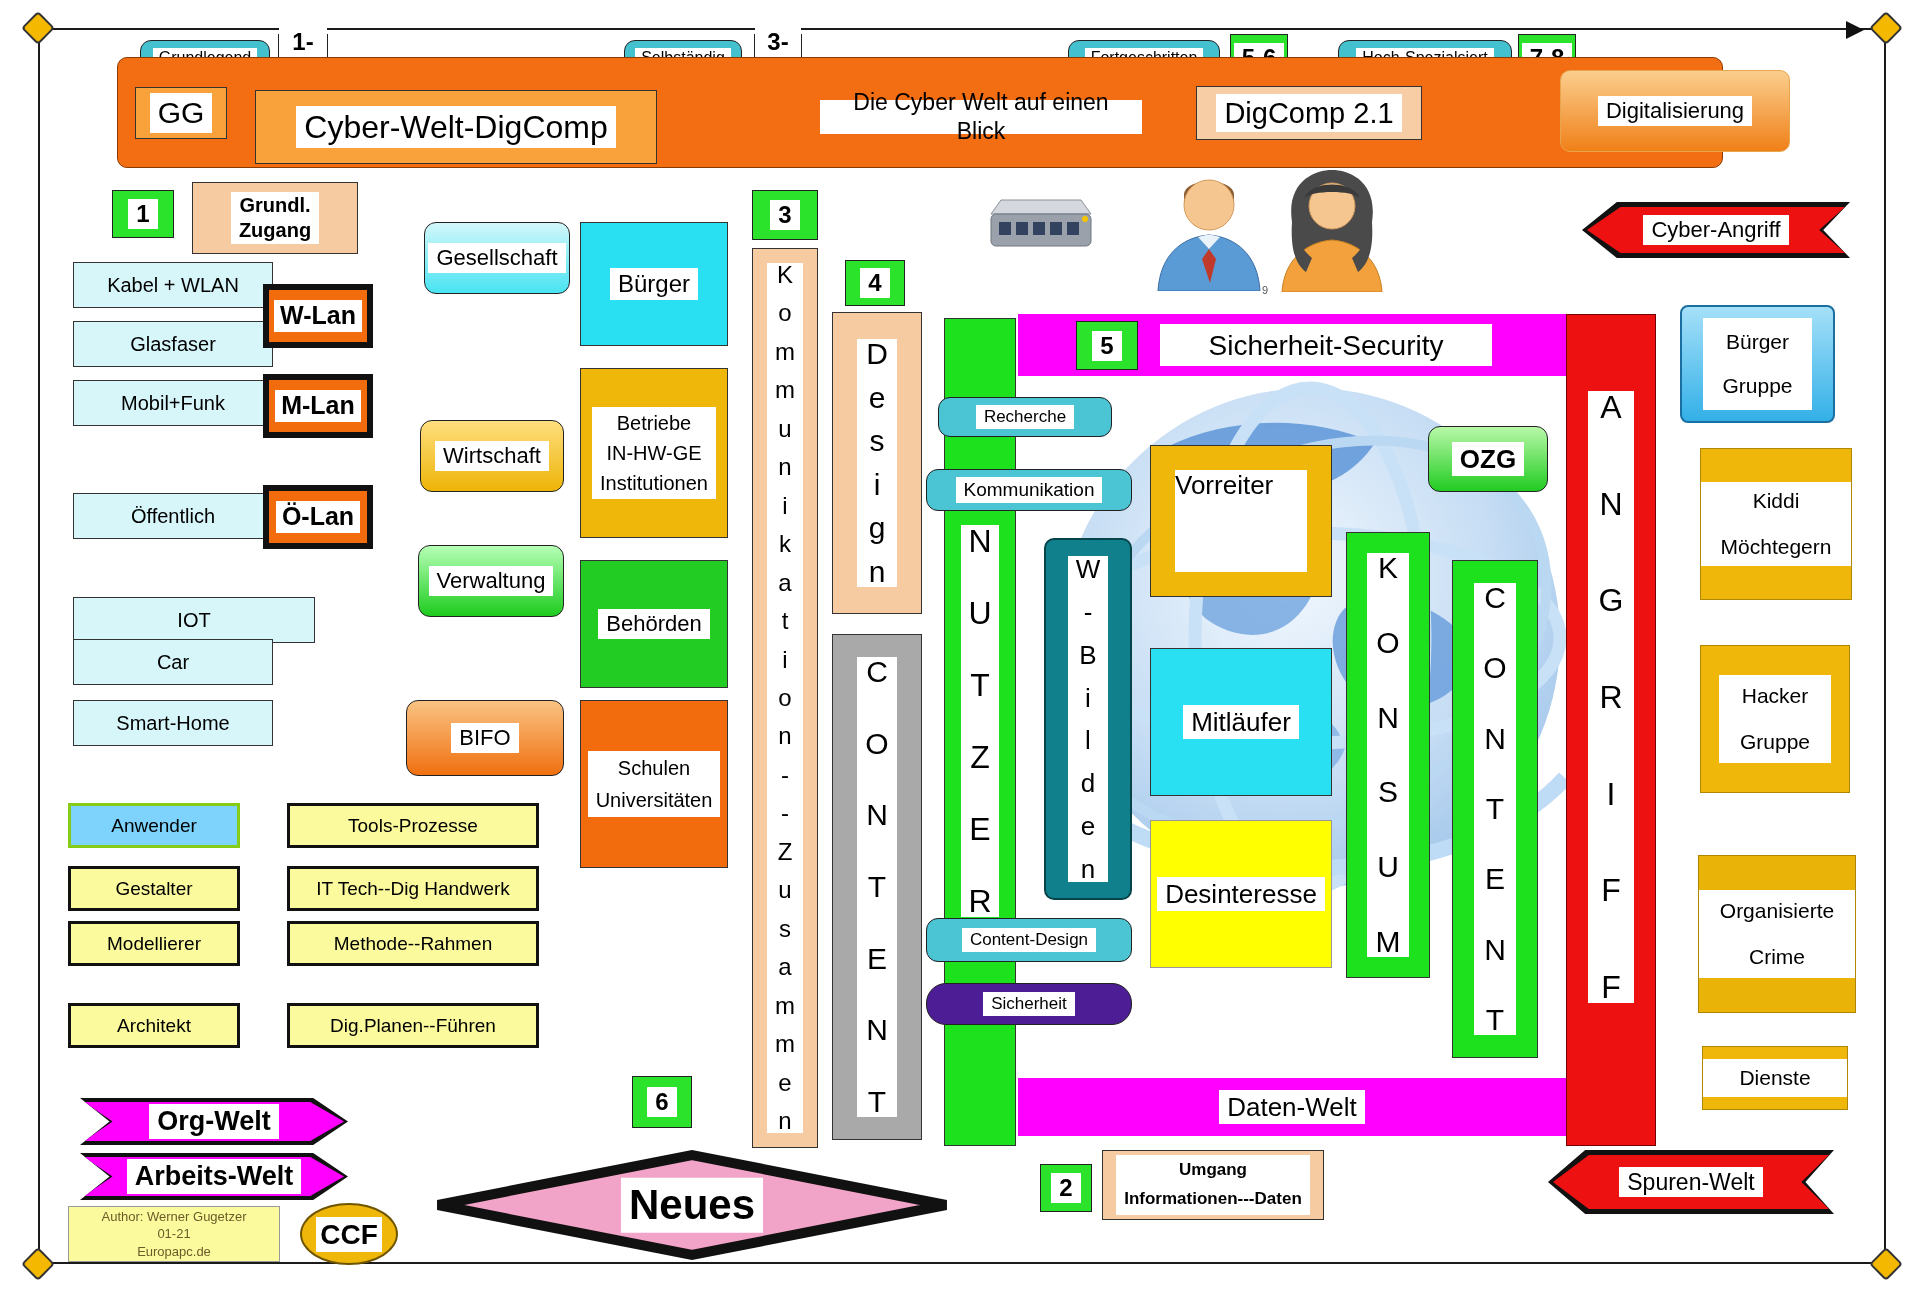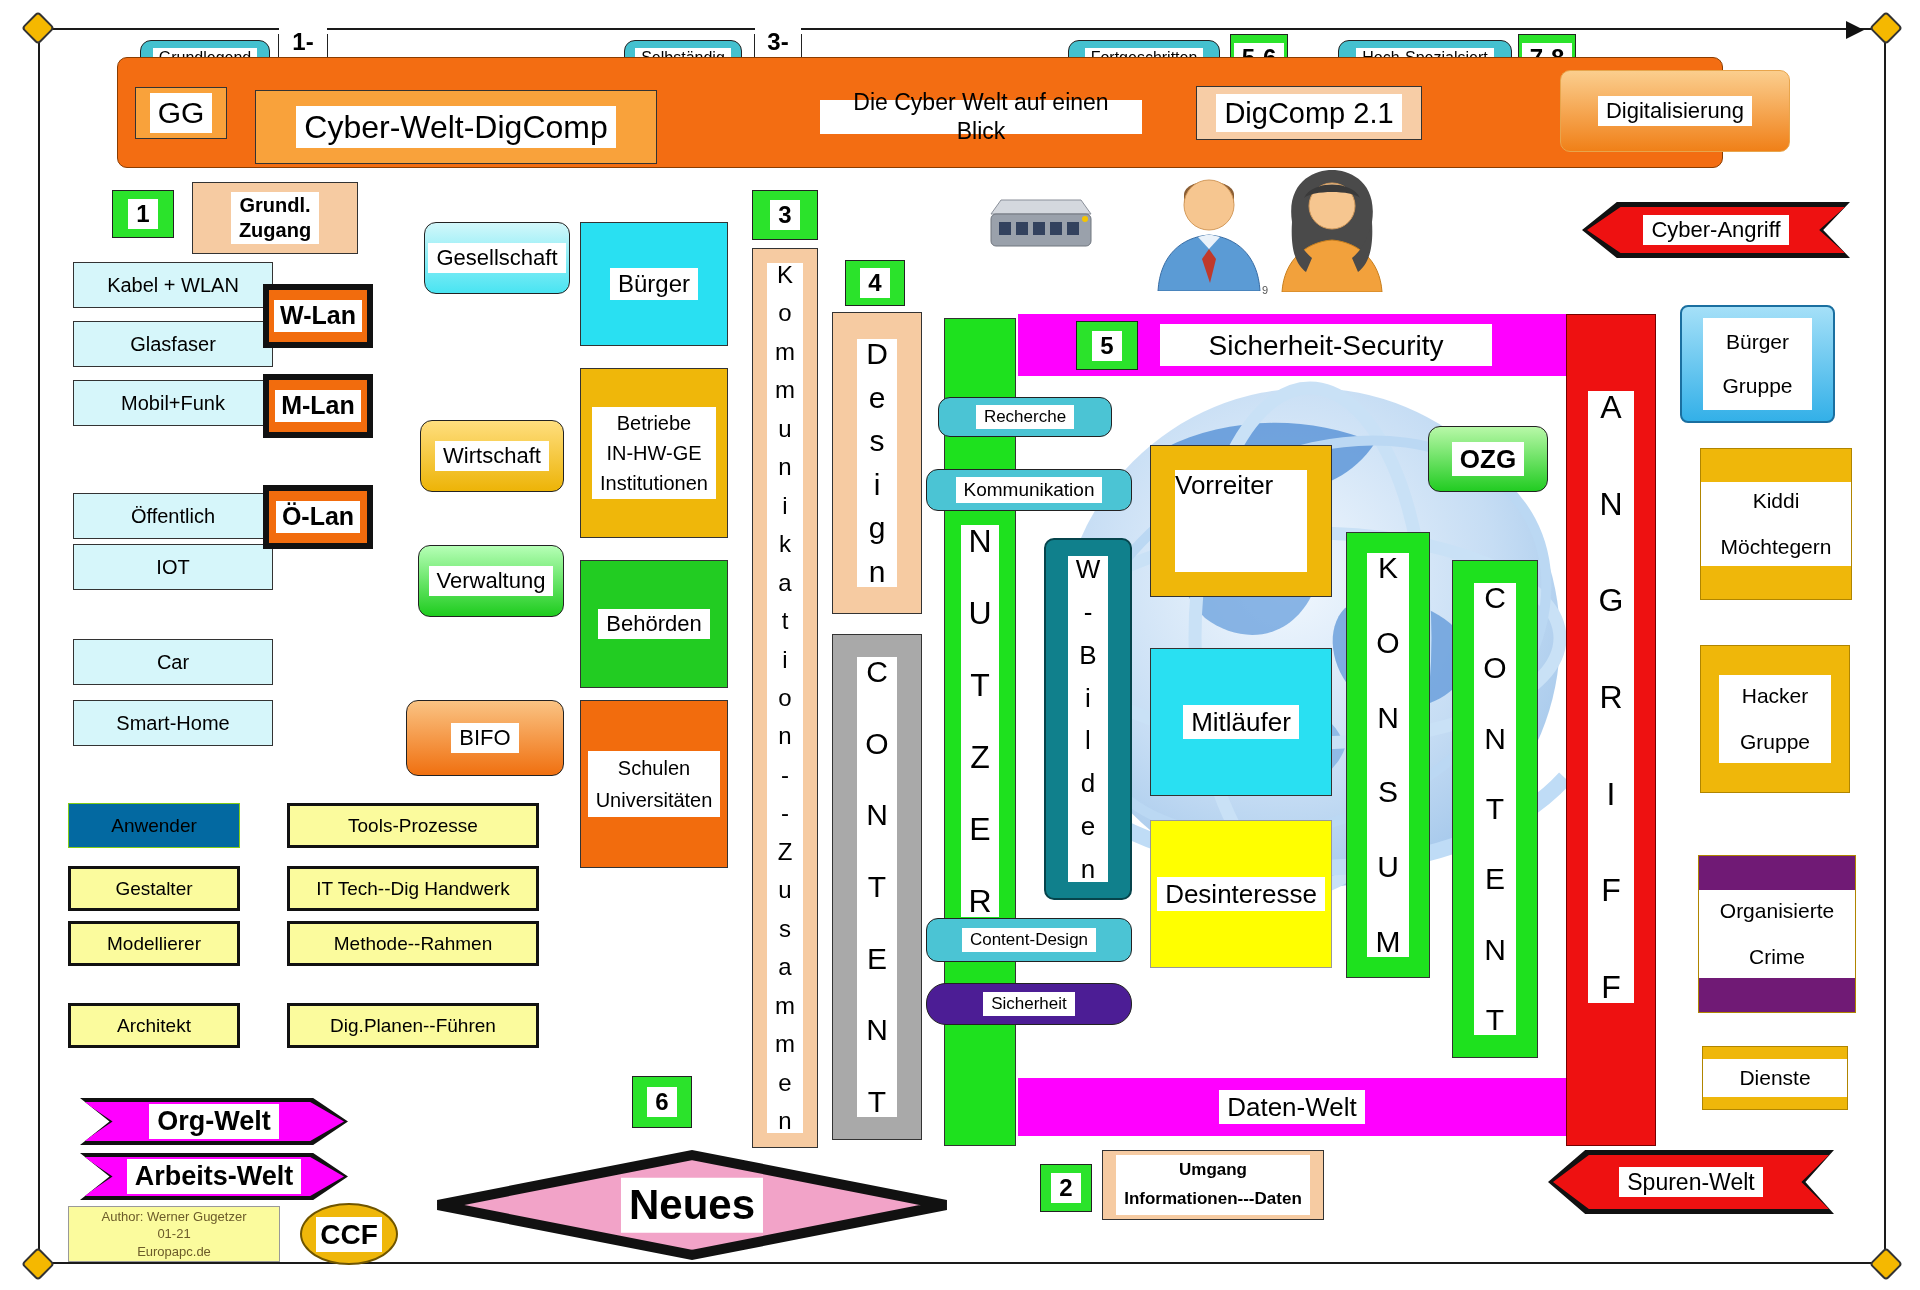--- a/index.html
+++ b/index.html
@@ -8,21 +8,21 @@
 .abs{position:absolute}
 .flex{display:flex;align-items:center;justify-content:center}
 .wl{background:#fff;padding:1px 8px;text-align:center;white-space:pre-line;line-height:1.25}
 .pill{background:#44C1CF;border:1.6px solid #222;border-radius:11px}
 .pill .wl{font-size:16px;padding:0 6px}
 .num{background:#2BE32B;border:1.6px solid #222}
 .num .wl{font-weight:bold;font-size:24px;padding:0 8px}
 .cyanbox{background:#D6F6FA;border:1.4px solid #333;font-size:20px}
 .lan{background:#F26C0D;border:6px solid #111}
 .lan .wl{font-weight:bold;font-size:25px;padding:0 6px}
-.yellow1{background:#0369a1;border:1px solid #84cc16;font-size:19px}
+.yellow1{background:#7dd3fc;border:3px solid #84cc16;font-size:19px}
 .yellow2{background:#FBFB9D;border:3px solid #111;font-size:19px}
 .bar{border:1.4px solid #333}
 .vs{background:#fff;display:flex;flex-direction:column;align-items:center;justify-content:space-between;line-height:1}
 .rd{border-radius:12px;border:1.5px solid #222}
 .g-cyan{background:linear-gradient(#D2F7FA,#49E4F2)}
 .g-gold{background:linear-gradient(#FFDE7E,#EDB407)}
 .g-green{background:linear-gradient(#B6FFB6,#1ECC1E)}
 .g-orange{background:linear-gradient(#FAC383,#F07010)}
 .g-ozg{background:linear-gradient(#B8F8A8,#22CC22)}
 .g-digital{background:linear-gradient(#FBCE8E,#F08018)}
@@ -150,21 +150,21 @@
     </div>
   <div class="abs cyanbox flex" style="left:73px;top:321px;width:200px;height:46px">
       <span>Glasfaser</span>
     </div>
   <div class="abs cyanbox flex" style="left:73px;top:380px;width:200px;height:46px">
       <span>Mobil+Funk</span>
     </div>
   <div class="abs cyanbox flex" style="left:73px;top:493px;width:200px;height:46px">
       <span>Öffentlich</span>
     </div>
-  <div class="abs cyanbox flex" style="left:73px;top:544px;width:200px;height:46px">
+  <div class="abs cyanbox flex" style="left:73px;top:597px;width:242px;height:46px">
       <span>IOT</span>
     </div>
   <div class="abs cyanbox flex" style="left:73px;top:639px;width:200px;height:46px">
       <span>Car</span>
     </div>
   <div class="abs cyanbox flex" style="left:73px;top:700px;width:200px;height:46px">
       <span>Smart-Home</span>
     </div>
 
   <div class="abs lan flex" style="left:263px;top:284px;width:110px;height:64px">
@@ -429,21 +429,21 @@
 Gruppe</div>
   </div>
   <div class="abs" style="left:1700px;top:448px;width:152px;height:152px;background:#EFB70A;border:1px solid #b08500">
     <div class="band" style="top:22%;bottom:22%;font-size:21px;line-height:2.2">Kiddi
 Möchtegern</div>
   </div>
   <div class="abs" style="left:1700px;top:645px;width:150px;height:148px;background:#EFB70A;border:1px solid #b08500">
     <div class="band" style="left:12%;right:12%;top:20%;bottom:20%;font-size:21px;line-height:2.2">Hacker
 Gruppe</div>
   </div>
-  <div class="abs" style="left:1698px;top:855px;width:158px;height:158px;background:#701a75;border:1px solid #b08500">
+  <div class="abs" style="left:1698px;top:855px;width:158px;height:158px;background:#eab308;border:1px solid #b08500">
     <div class="band" style="top:22%;bottom:22%;font-size:21px;line-height:2.2">Organisierte
 Crime</div>
   </div>
   <div class="abs" style="left:1702px;top:1046px;width:146px;height:64px;background:#EFB70A;border:1px solid #b08500">
     <div class="band" style="top:20%;bottom:20%;font-size:21px">Dienste</div>
   </div>
 
 </div>
 
 </body></html>

